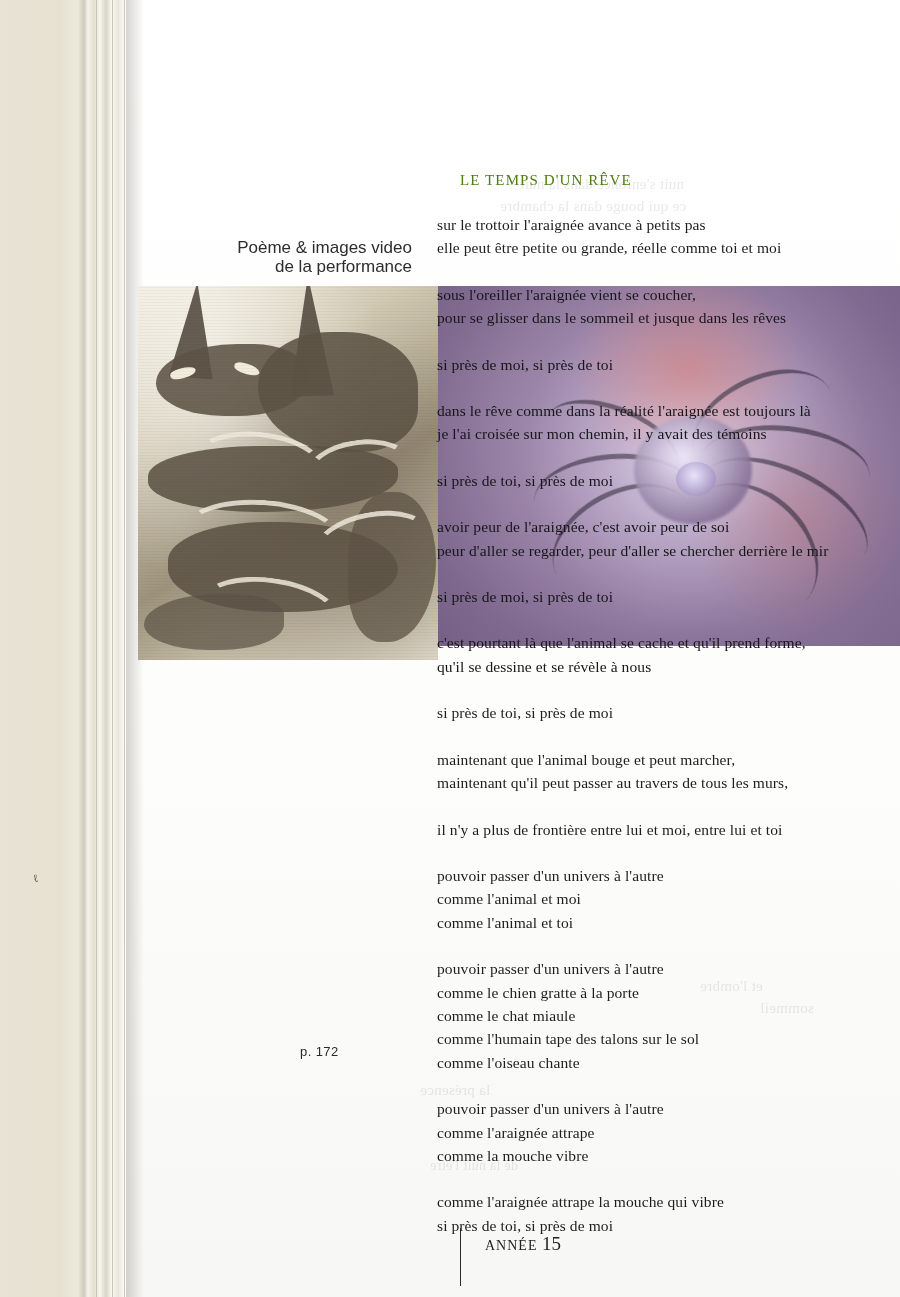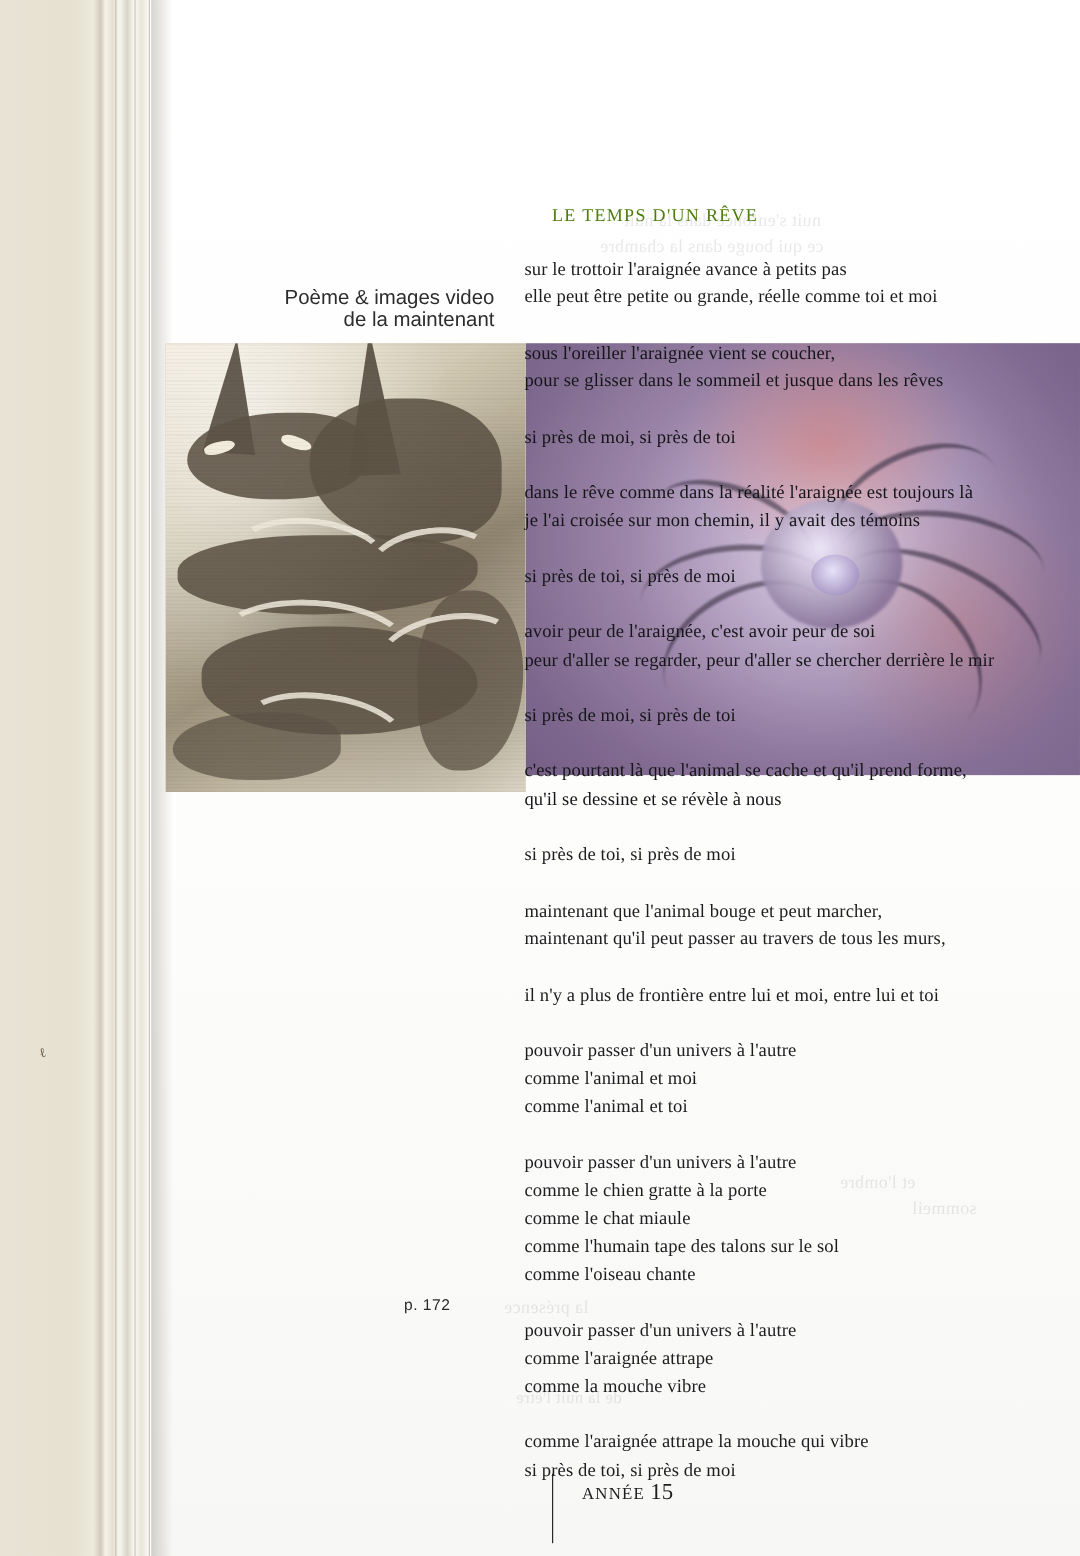--- a/index.html
+++ b/index.html
@@ -81,23 +81,23 @@
     width: 232px;
     text-align: right;
     font-family: "Liberation Sans", sans-serif;
     font-size: 17px;
     line-height: 19px;
     color: #2d2d30;
   }
   .folio {
     position: absolute;
     left: 300px;
-    top: 1080px;
+    top: 1044px;
     width: 112px;
-    text-align: center;
+    text-align: left;
     font-family: "Liberation Sans", sans-serif;
     font-size: 13px;
     color: #2b2b2e;
     letter-spacing: .4px;
   }
 
   
   .img-left {
     position: absolute;
     left: 138px; top: 286px;
@@ -262,21 +262,21 @@
   <div class="ghost" style="left:760px; top:1000px; font-size:15px;">sommeil</div>
   <div class="ghost" style="left:420px; top:1082px; font-size:15px;">la présence</div>
   <div class="ghost" style="left:430px; top:1158px; font-size:14px;">de la nuit l'être</div>
 
   <div class="stray-mark">ℓ</div>
 
   <div class="running-head">LE TEMPS D'UN RÊVE</div>
 
   <div class="margin-note">
     <div>Poème &amp; images video</div>
-    <div>de la maintenant</div>
+    <div>de la performance</div>
   </div>
 
   <div class="folio">p. 172</div>
 
   <div class="img-left">
     <div class="tex"></div>
     <div class="spike" style="left:34px;  top:-4px; transform:rotate(4deg);"></div>
     <div class="spike" style="left:150px; top:-10px; border-bottom-width:120px; transform:rotate(-2deg);"></div>
     <div class="blob" style="left:18px; top:58px; width:150px; height:72px; border-radius:60% 40% 50% 50%;"></div>
     <div class="blob" style="left:120px; top:46px; width:160px; height:120px; border-radius:50% 50% 40% 60%;"></div>

